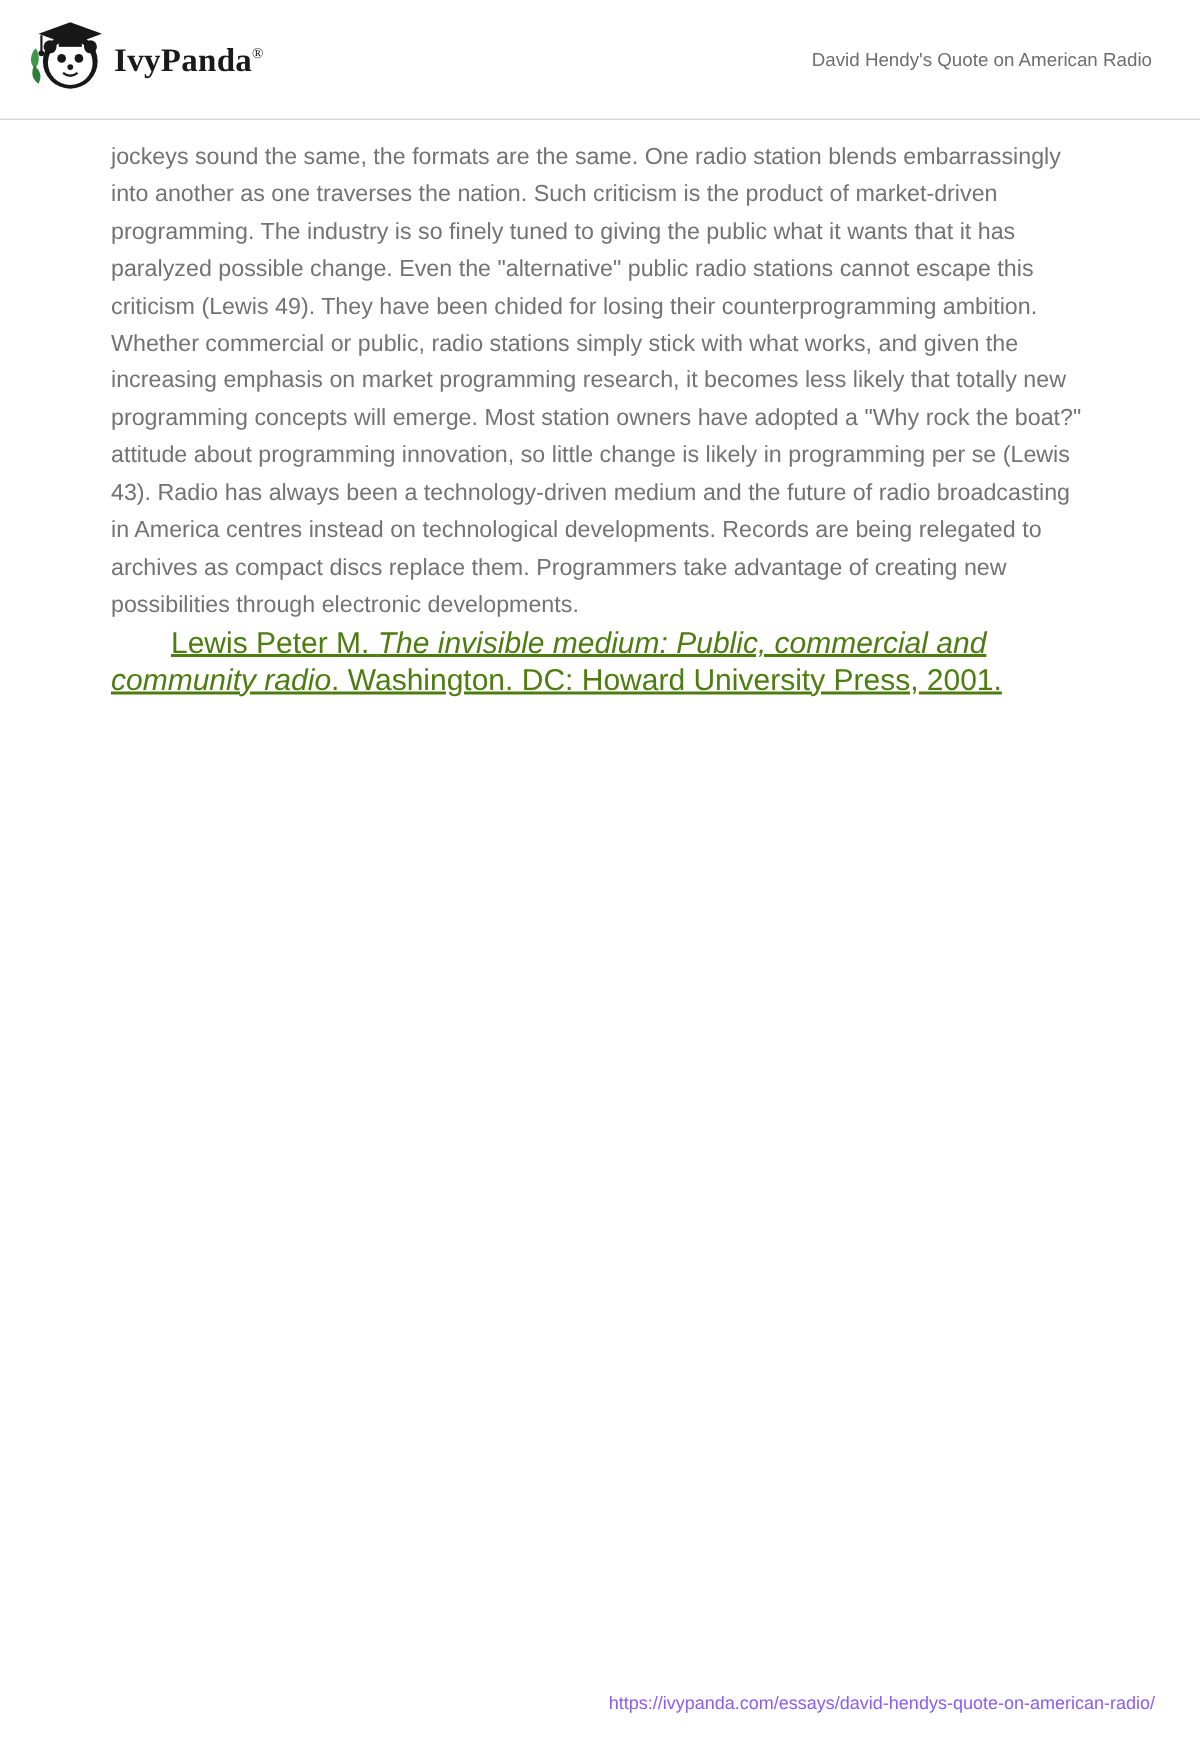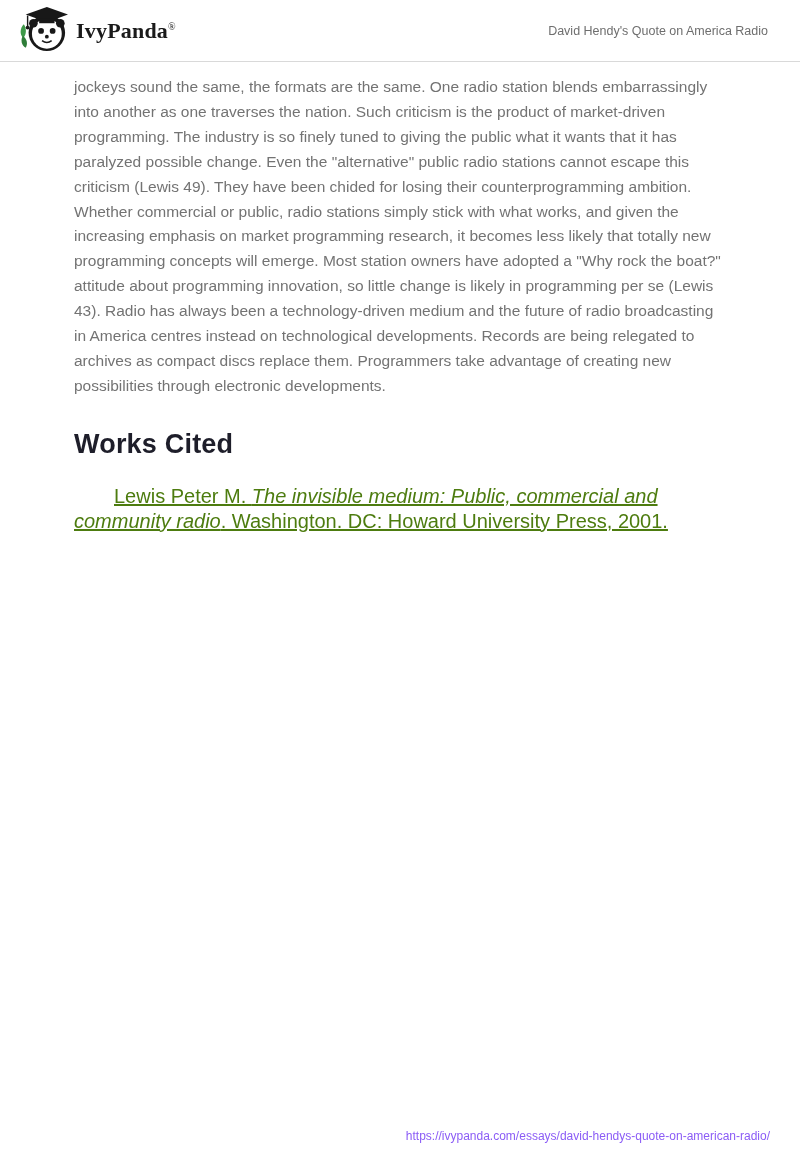--- a/index.html
+++ b/index.html
@@ -8,21 +8,21 @@
     width: 800px;
     height: 1160px;
     position: relative;
     font-family: "Liberation Sans", sans-serif;
     color: #3b3b3b;
     overflow: hidden;
   }
 
   
   .page-header {
-    height: 62px;
+    height: 80px;
     display: flex;
     align-items: center;
     justify-content: space-between;
     padding: 0 32px 0 18px;
     border-bottom: 1px solid #d9d9d9;
   }
   .brand {
     display: flex;
     align-items: center;
     gap: 8px;
@@ -113,26 +113,25 @@
 
         <polygon points="30,1 52,9 30,17 8,9" fill="#181818"></polygon>
         <rect x="22" y="13" width="16" height="5" fill="#181818"></rect>
 
         <line x1="10" y1="10" x2="10" y2="21" stroke="#181818" stroke-width="1.5"></line>
         <circle cx="10" cy="22.5" r="2" fill="#181818"></circle>
       </svg>
     </span>
     <span class="brand-name"><span>IvyPanda</span><sup>®</sup></span>
   </div>
-  <div class="doc-title">David Hendy's Quote on America Radio</div>
+  <div class="doc-title">David Hendy's Quote on American Radio</div>
 </header>
 
 <main>
   <p class="body-text">jockeys sound the same, the formats are the same. One radio station blends embarrassingly into another as one traverses the nation. Such criticism is the product of market-driven programming. The industry is so finely tuned to giving the public what it wants that it has paralyzed possible change. Even the "alternative" public radio stations cannot escape this criticism (Lewis 49). They have been chided for losing their counterprogramming ambition. Whether commercial or public, radio stations simply stick with what works, and given the increasing emphasis on market programming research, it becomes less likely that totally new programming concepts will emerge. Most station owners have adopted a "Why rock the boat?" attitude about programming innovation, so little change is likely in programming per se (Lewis 43). Radio has always been a technology-driven medium and the future of radio broadcasting in America centres instead on technological developments. Records are being relegated to archives as compact discs replace them. Programmers take advantage of creating new possibilities through electronic developments.</p>
 
-  <h1 class="works-cited">Works Cited</h1>
 
   <p class="citation"><span>Lewis Peter M. </span><em>The invisible medium: Public, commercial and community radio</em><span>. Washington. DC: Howard University Press, 2001.</span></p>
 </main>
 
 <footer class="page-footer">
   <a class="footer-url" href="#">https://ivypanda.com/essays/david-hendys-quote-on-american-radio/</a>
 </footer>
 
 </body></html>

